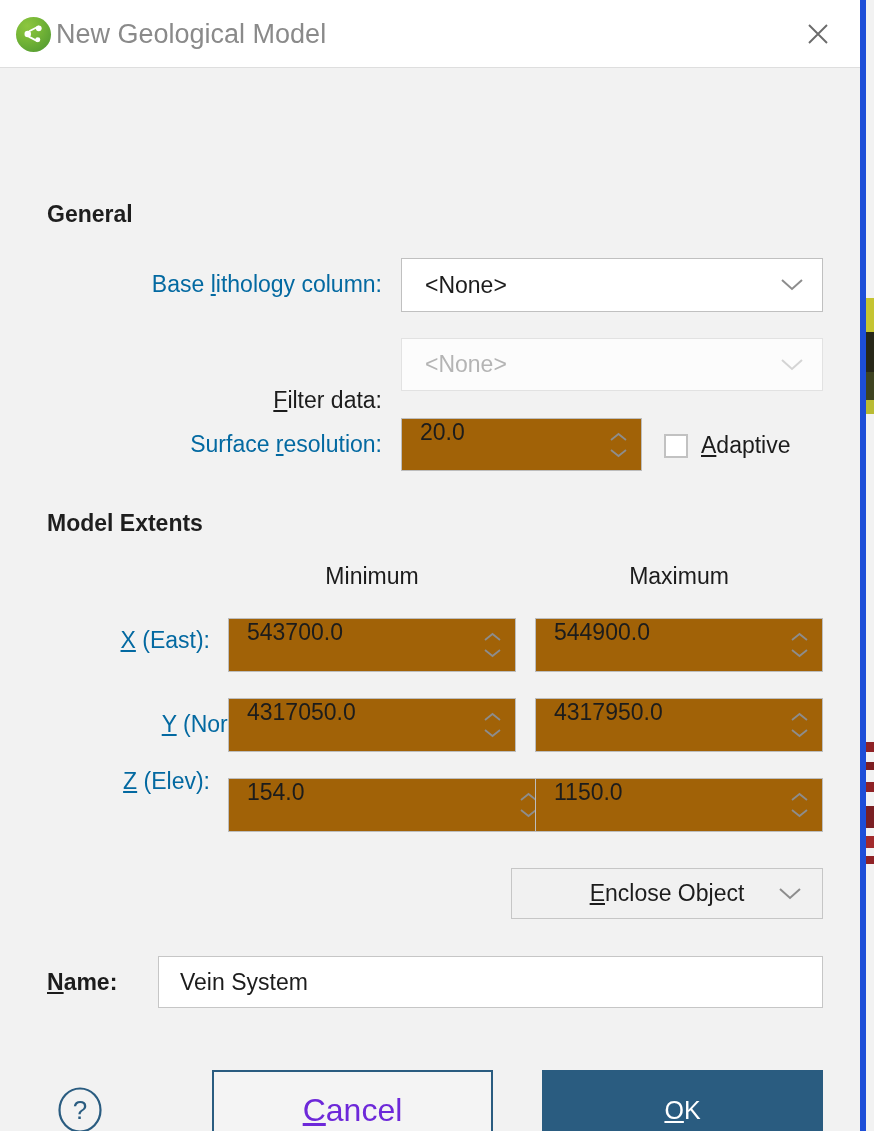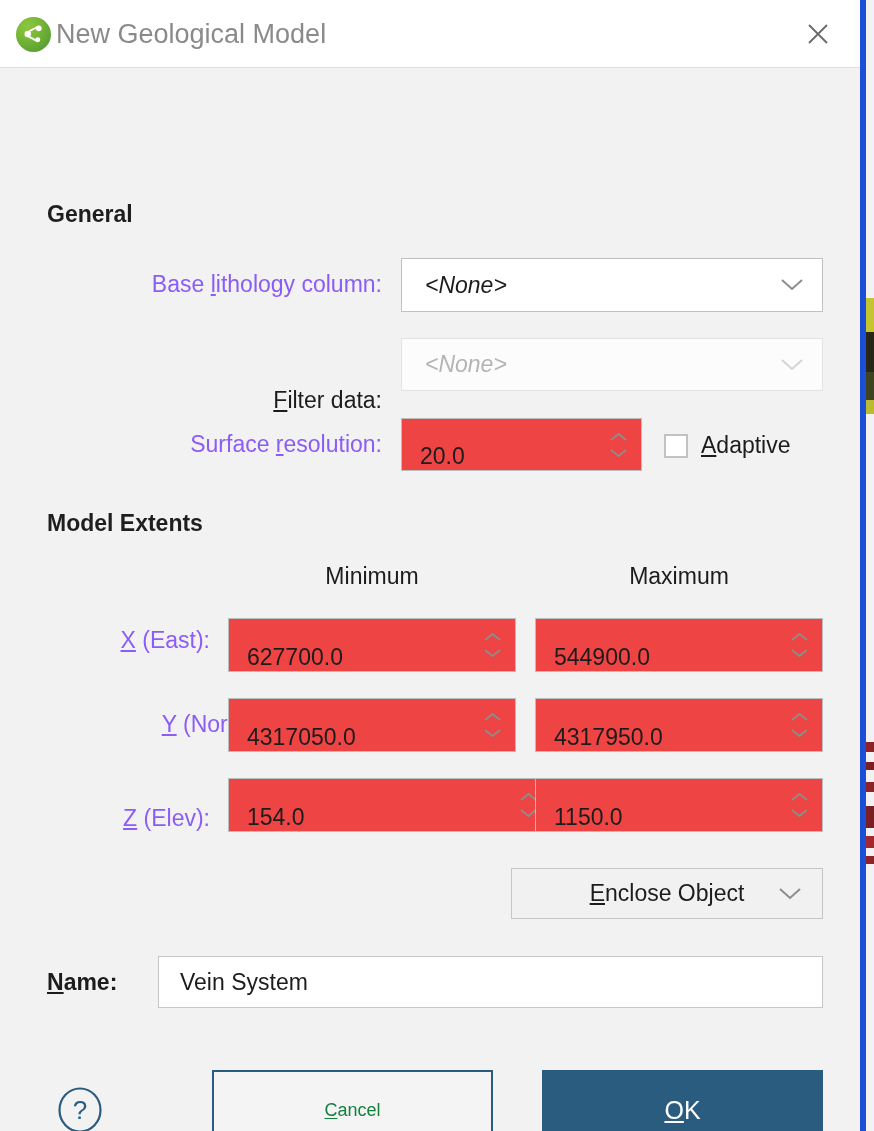--- a/index.html
+++ b/index.html
@@ -80,21 +80,21 @@
     position: absolute;
     font-size: 23px;
     font-weight: bold;
     color: #1e1e1e;
     white-space: nowrap;
   }
 
   .row-label {
     position: absolute;
     font-size: 23px;
-    color: #8b5cf6;
+    color: #0369a1;
     white-space: nowrap;
     text-align: right;
   }
   .row-label.disabled { color: #1c1c1c; }
   .acc { text-decoration: underline; text-underline-offset: 2px; }
 
   
   .combo {
     position: absolute;
     background: #ffffff;
@@ -103,41 +103,40 @@
     display: flex;
     align-items: center;
   }
   .combo.disabled {
     border-color: #e2e2e2;
     background: #fcfcfc;
   }
   .combo .val {
     margin-left: 23px;
     font-size: 23px;
-    font-style: italic;
     color: #1c1c1c;
     white-space: nowrap;
     text-align: center;
   }
   .combo.disabled .val { color: #b4b4b4; }
   .combo .chev {
     position: absolute;
     right: 18px; top: 50%;
     transform: translateY(-50%);
     display: flex;
   }
 
   
   .spin {
     position: absolute;
-    background: #ef4444;
+    background: #a16207;
     border: 1px solid #bdbdbd;
     box-sizing: border-box;
     display: flex;
-    align-items: flex-end;
+    align-items: flex-start;
   }
   .spin .val {
     margin-left: 18px;
     font-size: 23px;
     color: #1c1c1c;
     white-space: nowrap;
   }
   .spin .arrows {
     position: absolute;
     right: 13px; top: 50%;
@@ -241,22 +240,22 @@
     position: absolute;
     left: 212px; top: 1002px;
     width: 281px; height: 81px;
     background: #f4f4f4;
     border: 2px solid #2a5c80;
     box-sizing: border-box;
     display: flex; align-items: center; justify-content: center;
     cursor: pointer;
   }
   #cancel-btn .lbl {
-    font-size: 18px;
-    color: #15803d;
+    font-size: 32px;
+    color: #6d28d9;
     white-space: nowrap;
   }
   #ok-btn {
     position: absolute;
     left: 542px; top: 1002px;
     width: 281px; height: 81px;
     background: #2a5c80;
     border: none;
     display: flex; align-items: center; justify-content: center;
     cursor: pointer;
@@ -355,21 +354,21 @@
 
     <div class="section-title" style="left:47px; top:442px;">Model Extents</div>
 
     <div class="col-head" style="left:535px; top:495px; width:288px;">Maximum</div>
     <div class="col-head" style="left:228px; top:495px; width:288px;">Minimum</div>
 
     <div class="row-label" style="left:0px; top:559px; width:210px;">
       <span class="acc">X</span><span> (East):</span>
     </div>
     <div class="spin" style="left:228px; top:550px; width:288px; height:54px;">
-      <span class="val">627700.0</span>
+      <span class="val">543700.0</span>
       <span class="arrows">
         <svg width="19" height="10" viewBox="0 0 19 10" aria-hidden="true">
             <path d="M2 8 L9.5 2 L17 8" stroke="#8d8d8d" stroke-width="1.8" fill="none"></path>
           </svg>
         <svg width="19" height="10" viewBox="0 0 19 10" aria-hidden="true">
             <path d="M2 2 L9.5 8 L17 2" stroke="#8d8d8d" stroke-width="1.8" fill="none"></path>
           </svg>
       </span>
     </div>
     <div class="spin" style="left:535px; top:550px; width:288px; height:54px;">
@@ -403,21 +402,21 @@
       <span class="arrows">
         <svg width="19" height="10" viewBox="0 0 19 10" aria-hidden="true">
             <path d="M2 8 L9.5 2 L17 8" stroke="#8d8d8d" stroke-width="1.8" fill="none"></path>
           </svg>
         <svg width="19" height="10" viewBox="0 0 19 10" aria-hidden="true">
             <path d="M2 2 L9.5 8 L17 2" stroke="#8d8d8d" stroke-width="1.8" fill="none"></path>
           </svg>
       </span>
     </div>
 
-    <div class="row-label" style="left:0px; top:737px; width:210px;">
+    <div class="row-label" style="left:0px; top:700px; width:210px;">
       <span class="acc">Z</span><span> (Elev):</span>
     </div>
     <div class="spin" style="left:228px; top:710px; width:324px; height:54px;">
       <span class="val">154.0</span>
       <span class="arrows">
         <svg width="19" height="10" viewBox="0 0 19 10" aria-hidden="true">
             <path d="M2 8 L9.5 2 L17 8" stroke="#8d8d8d" stroke-width="1.8" fill="none"></path>
           </svg>
         <svg width="19" height="10" viewBox="0 0 19 10" aria-hidden="true">
             <path d="M2 2 L9.5 8 L17 2" stroke="#8d8d8d" stroke-width="1.8" fill="none"></path>

